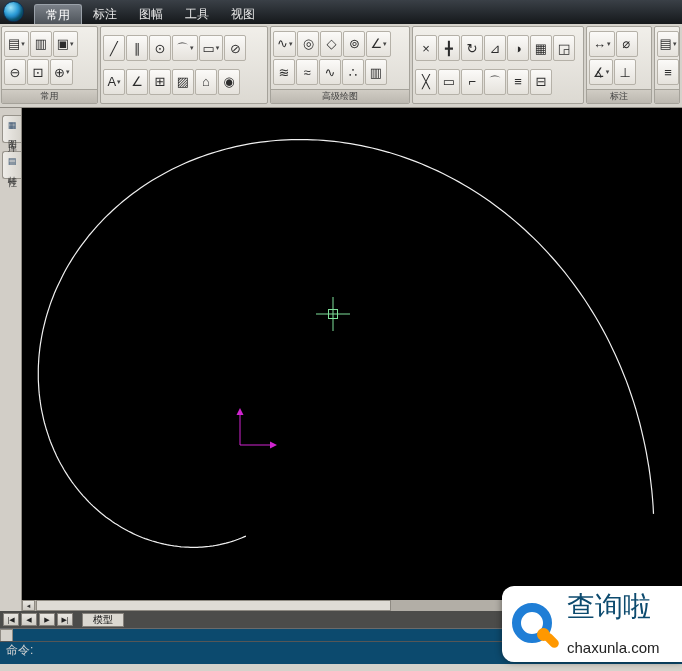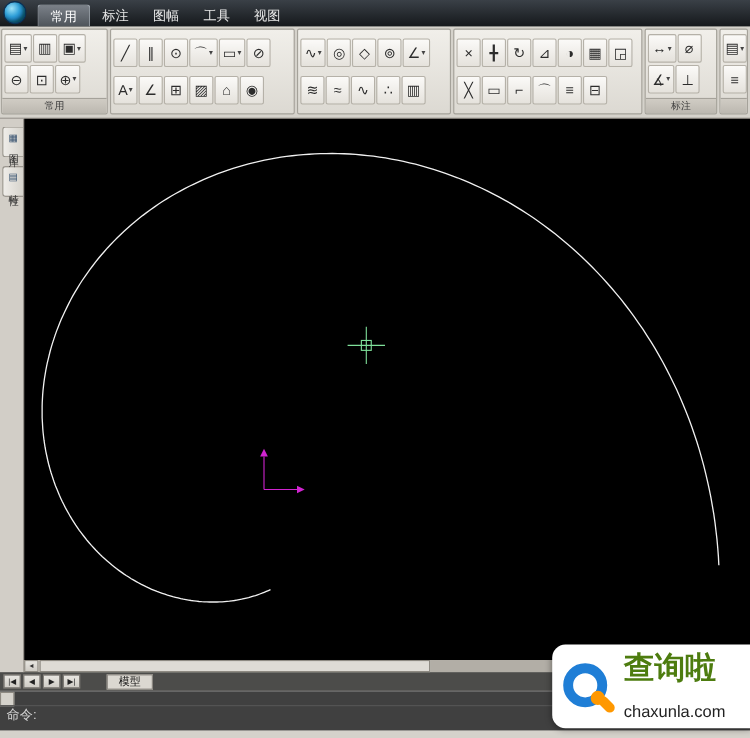--- a/index.html
+++ b/index.html
@@ -42,41 +42,41 @@
   .canvas svg { display:block; }
 
   
   .hscroll { height:11px; display:flex; background:#d2cec7; }
   .hspacer { width:22px; background:#d2cec7; border-right:1px solid #a5a19a; }
   .sarrow { width:13px; height:11px; background:linear-gradient(#e8e6e1,#cfccc5); border:1px solid #8e8a82;
             font-size:7px; line-height:9px; text-align:center; color:#333; flex:none; }
   .strack { position:relative; flex:1; background:#b2aea6; }
   .sthumb { position:absolute; left:1px; top:0; bottom:0; width:56%; background:#dedbd5; border:1px solid #8e8a82; }
 
-  .tabbar { height:17px; background:#4c4c4a; display:flex; align-items:center; gap:19px; padding-left:3px; }
+  .tabbar { height:17px; background:#4c4c4a; display:flex; align-items:center; gap:4px; padding-left:3px; }
   .navbtn { width:16px; height:13px; background:linear-gradient(#e9e7e2,#cfccc5); border:1px solid #84807a;
             font-size:7px; display:flex; align-items:center; justify-content:center; color:#222; flex:none; }
   .modeltab { height:14px; padding:0 10px; margin-left:5px; background:#dbd8d1; border:1px solid #84807a;
               font-size:10px; display:flex; align-items:center; color:#111; }
 
-  .cmd { height:36px; background:#404040; position:relative; border-top:1px solid #6b6b6b; }
+  .cmd { height:36px; background:#0c4a6e; position:relative; border-top:1px solid #6b6b6b; }
   .grip { position:absolute; left:0; top:0; width:13px; height:13px; background:#d5d2cb; border:1px solid #8e8a82; }
   .prompt { position:absolute; left:6px; bottom:5px; color:#d2d2d2; font-size:12px; }
   .cmdline { position:absolute; left:0; right:0; bottom:22px; border-bottom:1px solid #565656; }
 
   
   .watermark { position:absolute; right:0; bottom:9px; width:180px; height:76px; background:#fff;
                border-radius:12px 0 0 12px; box-shadow:0 0 7px rgba(0,0,0,.45); display:flex; align-items:center;
                padding-left:10px; gap:9px; z-index:50; }
   .wm-logo { position:relative; width:46px; height:46px; flex:none; }
   .wm-ring { position:absolute; left:0; top:2px; width:40px; height:40px; border:9px solid #1f7ed6; border-radius:50%; }
   .wm-dot { position:absolute; width:13px; height:13px; border-radius:50%; background:#ff9800; right:8px; bottom:6px; }
   .wm-handle { position:absolute; width:17px; height:9px; border-radius:5px; background:#ff9800;
                right:-2px; bottom:2px; transform:rotate(45deg); }
-  .wm-title { font-size:28px; font-weight:bold; color:#4d7c0f; line-height:1.1; }
+  .wm-title { font-size:28px; font-weight:normal; color:#0c4a6e; line-height:1.1; }
   .wm-url { font-size:15px; color:#222; margin-top:17px; }
 </style>
 </head>
 <body>
 
 <div class="app">
 
   <div class="titlebar">
     <div class="logo"></div>
     <div class="menu-tabs" id="menu-tabs">
@@ -198,20 +198,21 @@
               <span class="glyph">∿</span>
             </div>
             <div class="rbtn">
               <span class="glyph">∴</span>
             </div>
             <div class="rbtn">
               <span class="glyph">▥</span>
             </div>
           </div>
         </div>
+        <div class="rcaption">高级绘图</div>
       </div>
       <div class="rgroup" style="width: 172px;">
         <div class="rrows">
           <div class="rrow">
             <div class="rbtn">
               <span class="glyph">×</span>
             </div>
             <div class="rbtn">
               <span class="glyph">╋</span>
             </div>

